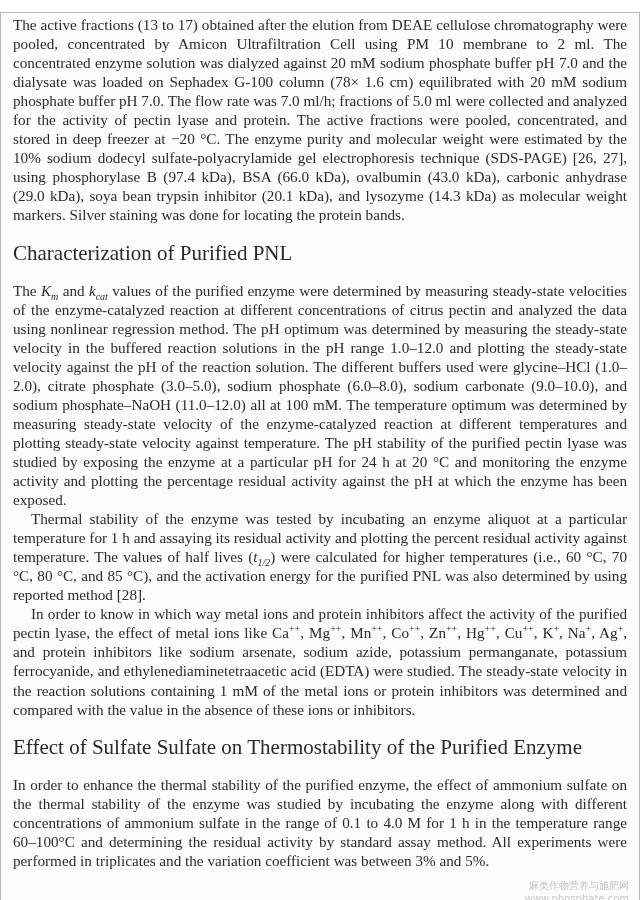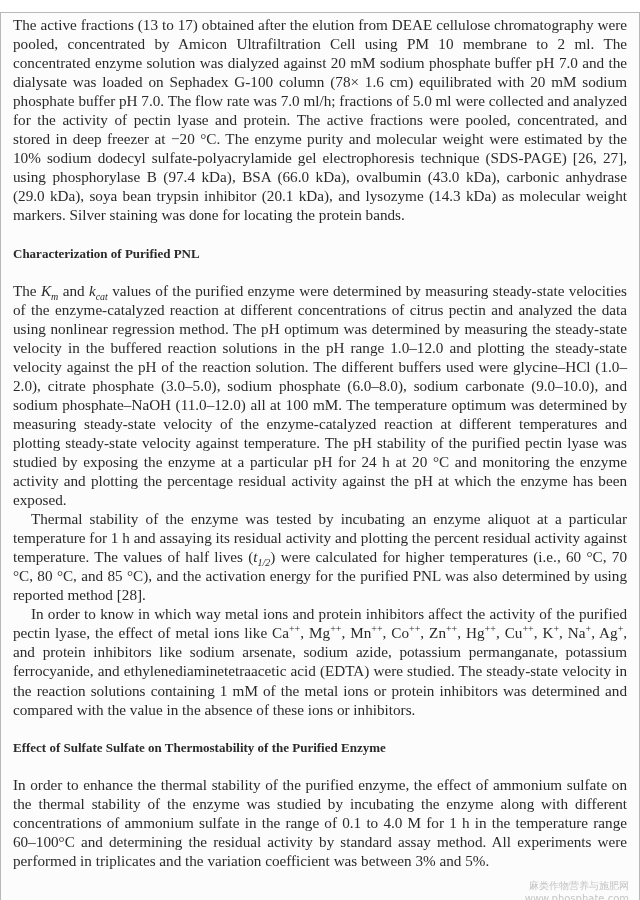--- a/index.html
+++ b/index.html
@@ -8,21 +8,21 @@
       position: absolute; left: 0; top: 12px; width: 638px; height: 898px;
       border: 1px solid #b8b8b8; background: #fcfcfc;
     }
     .content {
       position: absolute; left: 12px; top: 2px; width: 614px;
       font-family: "Liberation Serif", serif; font-size: 15.2px; line-height: 19.05px;
       color: #2a2a2a; text-align: justify; text-justify: inter-word;
     }
     p { margin: 0; }
     p.indent { text-indent: 18px; }
-    .heading { margin: 0; font-weight: bold; font-size: 13px; line-height: 19px; color: #2a2a2a; }
+    .heading { margin: 0; font-weight: normal; font-size: 21px; line-height: 19px; color: #2a2a2a; }
     .gap-a { height: 19px; }
     .gap-b { height: 18px; }
     sub, sup { font-size: 10px; line-height: 0; }
     i { }
     .watermark {
       position: absolute; right: 10px; bottom: 6px; text-align: right;
       font-family: "DejaVu Sans", sans-serif; color: rgba(150,150,150,0.55);
       font-size: 10px; line-height: 13px; pointer-events: none;
     }
   </style>

